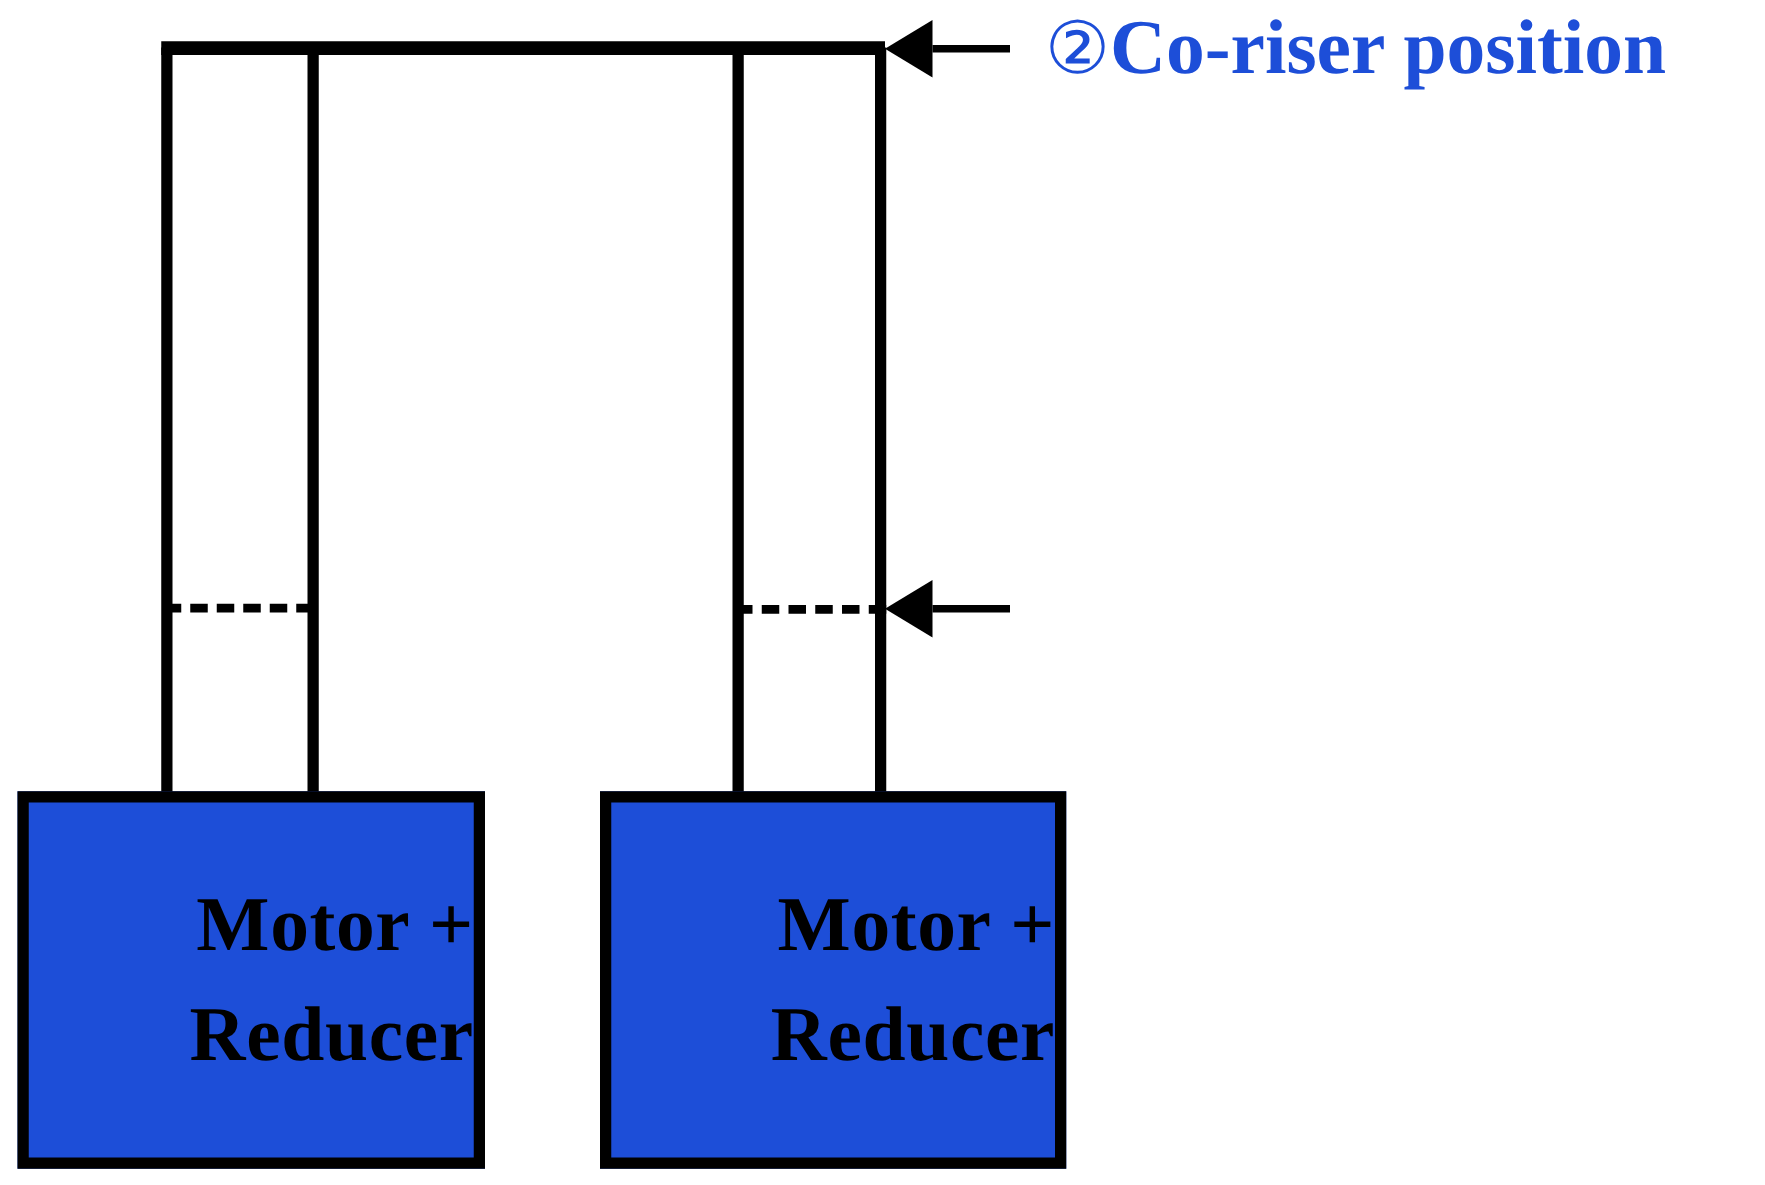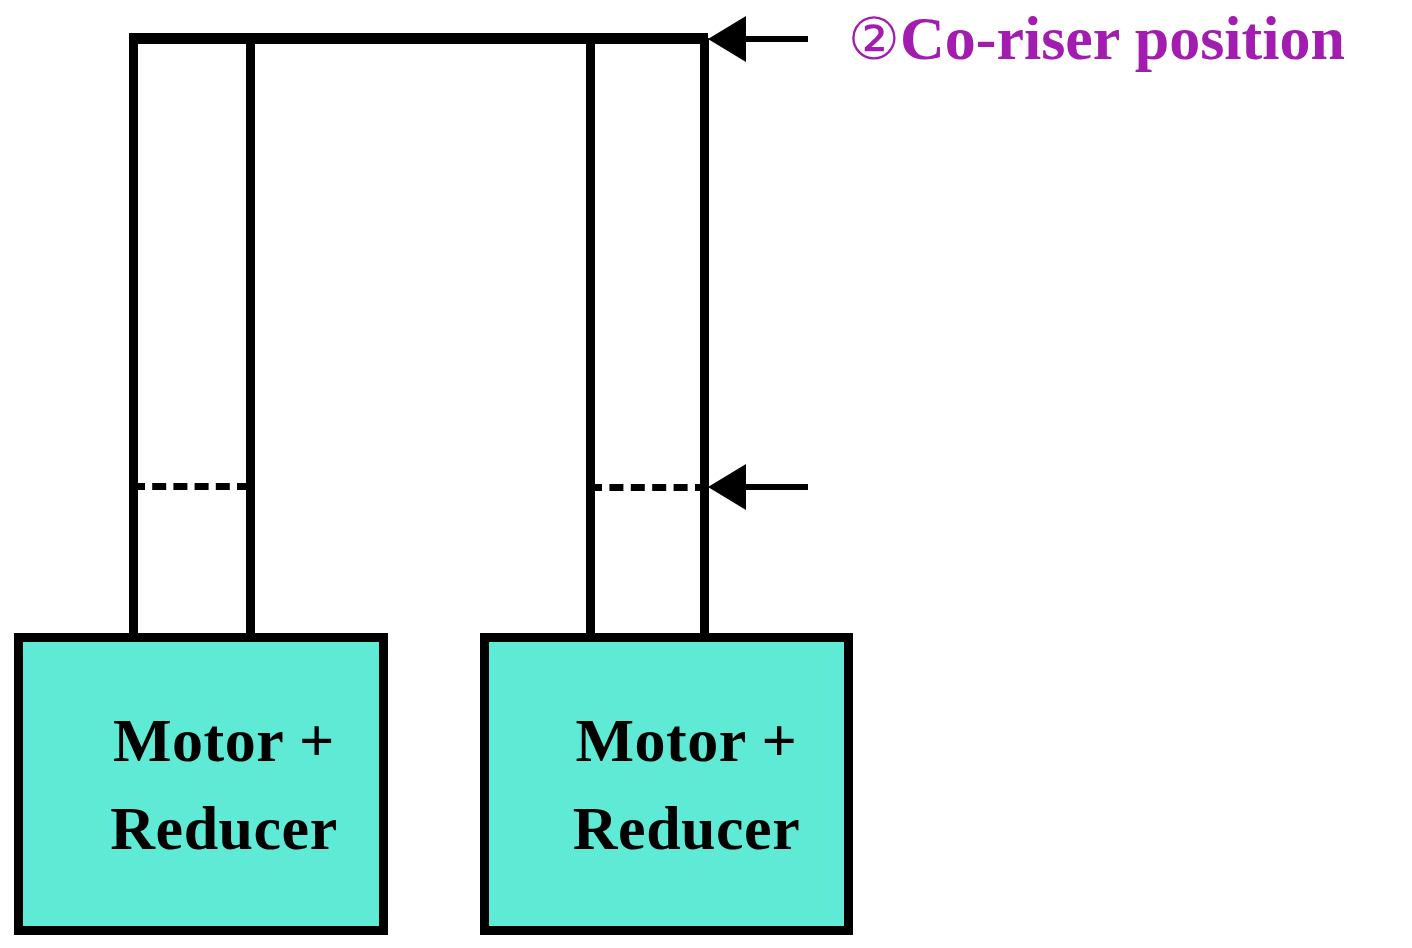--- a/index.html
+++ b/index.html
@@ -53,46 +53,45 @@
   }
   .arrow-tail {
     height: 6px;
     background: #000000;
     flex: 0 0 auto;
   }
 
   
   .machine-box {
     position: absolute;
-    background: #5eead4;
+    background: #1d4ed8;
     border: 9px solid #000000;
     box-sizing: border-box;
     display: flex;
     flex-direction: column;
     justify-content: center;
-    align-items: center;
+    align-items: flex-end;
   }
   .machine-line {
     font-size: 62px;
     font-weight: bold;
     color: #000000;
     line-height: 1.42;
     white-space: pre;
     letter-spacing: 0.5px;
   }
 
   
   .callout {
     position: absolute;
     font-size: 62px;
     font-weight: bold;
-    color: #a21caf;
+    color: #1d4ed8;
     white-space: nowrap;
     line-height: 1;
-    margin-left: 12px;
   }
   .callout .marker {
     font-family: "DejaVu Sans", sans-serif;
     font-size: 58px;
     font-weight: normal;
   }
 </style>
 </head>
 <body>
 

